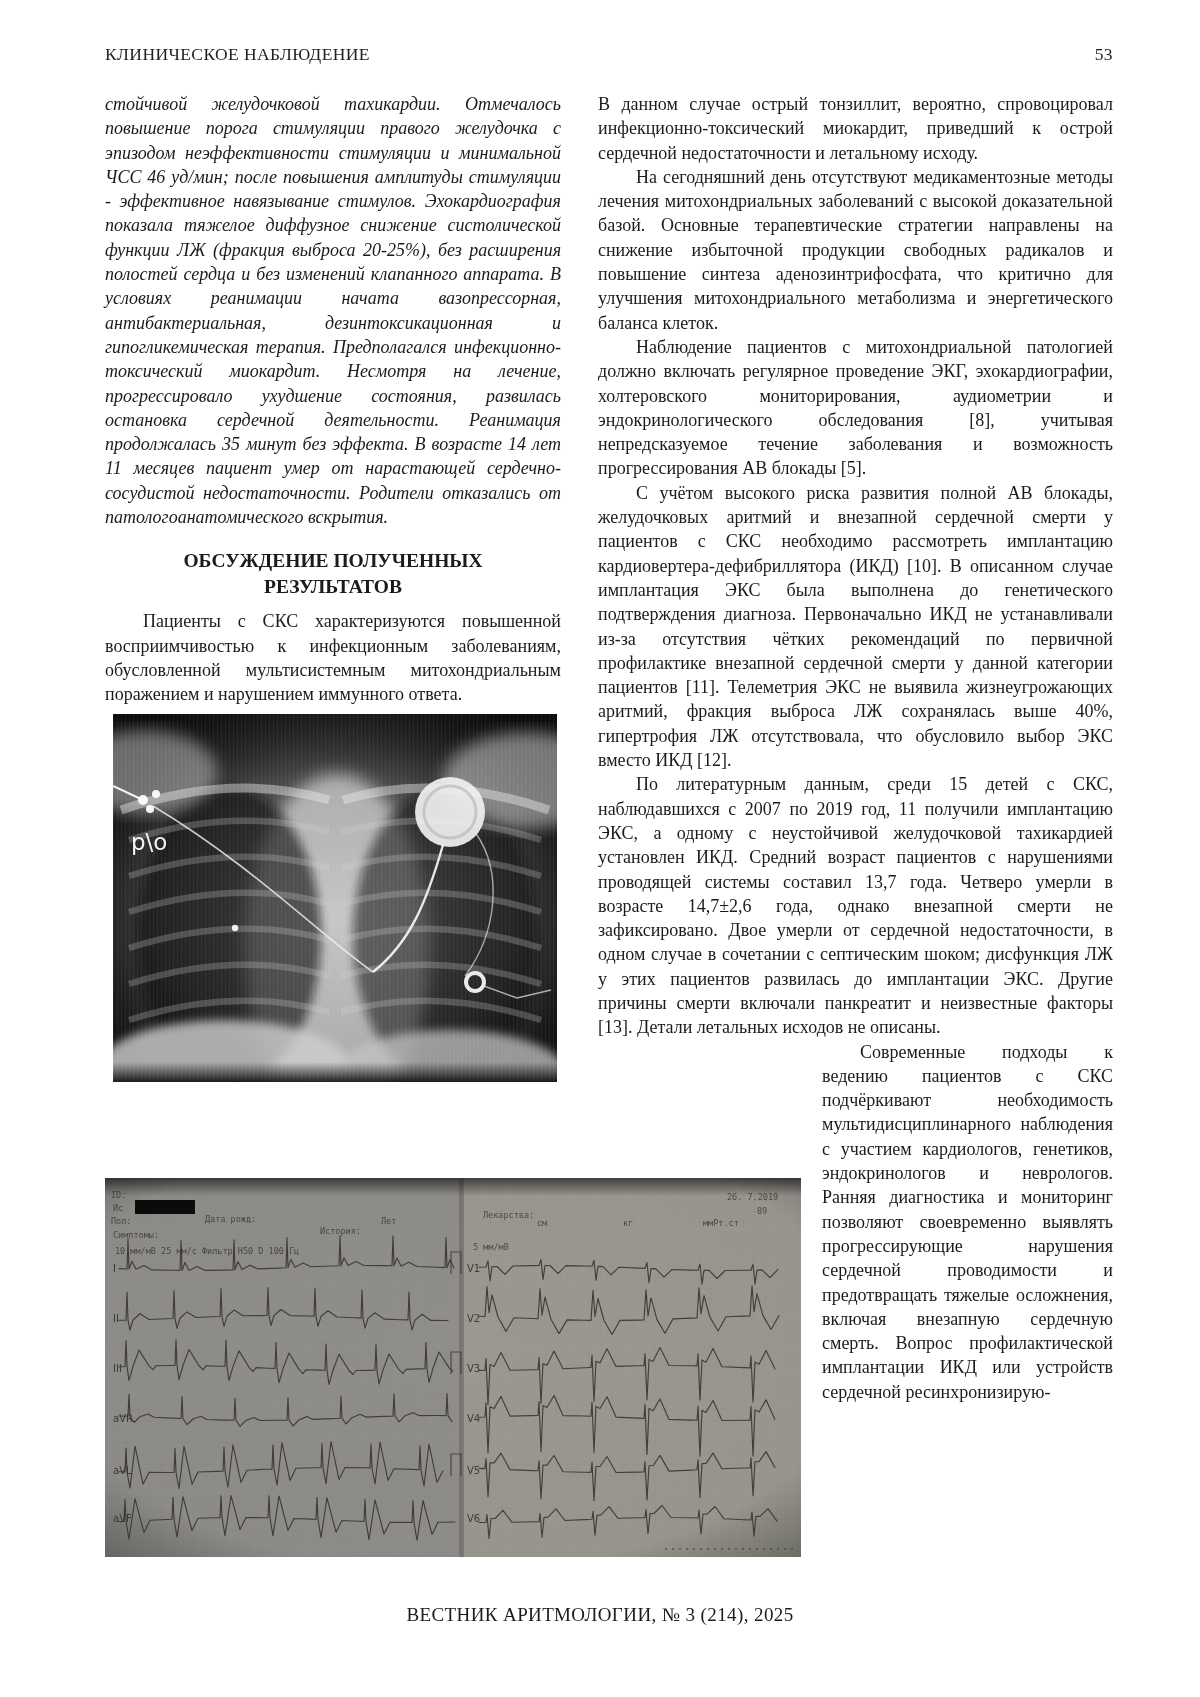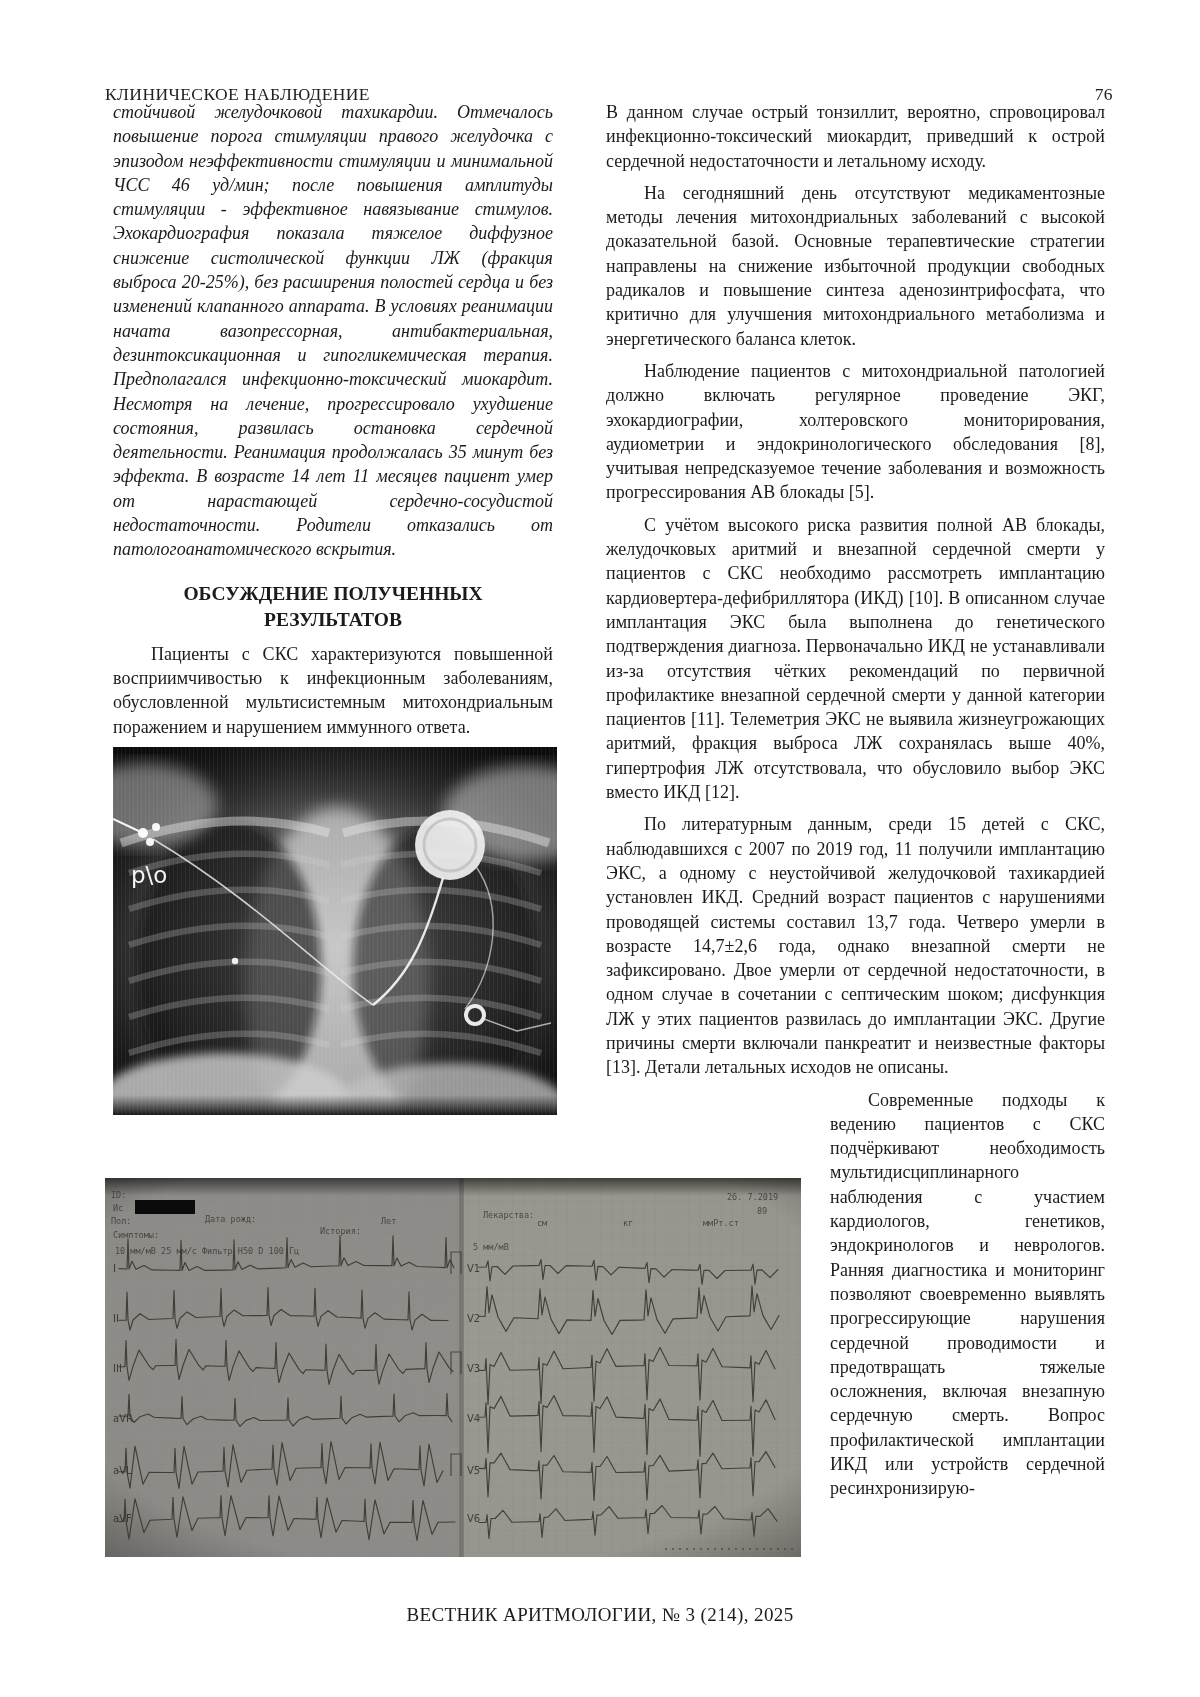--- a/index.html
+++ b/index.html
@@ -1,24 +1,24 @@
 <!DOCTYPE html>
 <html lang="ru"><head>
 <meta charset="utf-8">
 <style>
   html,body{margin:0;padding:0;background:#ffffff;}
   .page{position:relative;width:1200px;height:1697px;background:#fff;overflow:hidden;
         font-family:"Liberation Serif", serif;color:#1b1b1b;}
   
   .running-head{position:absolute;left:105px;top:44px;width:1008px;display:flex;
-        justify-content:space-between;font-size:17.5px;letter-spacing:.4px;color:#1f1f1f;margin-top:40px;}
+        justify-content:space-between;font-size:17.5px;letter-spacing:.4px;color:#1f1f1f;}
   
   .col-left{position:absolute;left:105px;top:92px;width:456px;}
   .col-right{position:absolute;left:598px;top:92px;width:515px;}
-  .col-left p,.col-right p{margin:8px;font-size:18px;line-height:24.3px;text-align:justify;}
+  .col-left p,.col-right p{margin:0;font-size:18px;line-height:24.3px;text-align:justify;}
   .italic-lead{font-style:italic;}
   .indent{text-indent:38px;}
   h2.discussion{font-size:19.5px;line-height:26px;font-weight:bold;text-align:center;
         max-width:345px;margin:19px auto 9px auto;}
   
   .fig2{margin:7px 0 0 8px;width:444px;height:368px;position:relative;background:#000;}
   .fig2 svg{display:block;}
   .scan-stripes{position:absolute;inset:0;pointer-events:none;
         background:repeating-linear-gradient(90deg,rgba(255,255,255,.055) 0 1px,rgba(0,0,0,0) 1px 4px);}
   .fig-caption{margin:8px 0 0 0;font-size:19px;line-height:26px;font-weight:bold;font-style:italic;
@@ -38,21 +38,21 @@
   .ecg-lead{font-family:"DejaVu Sans", sans-serif;font-size:10px;fill:#2e2d29;opacity:.85;}
   .xray-label{font-family:"DejaVu Sans", sans-serif;font-size:23px;fill:#ffffff;opacity:.95;}
 </style>
 </head>
 <body>
 
 <div class="page">
 
   <div class="running-head">
     <span>КЛИНИЧЕСКОЕ НАБЛЮДЕНИЕ</span>
-    <span>76</span>
+    <span>53</span>
   </div>
 
   <div class="col-left">
     <p class="italic-lead">стойчивой желудочковой тахикардии. Отмечалось повышение порога стимуляции правого желудочка с эпизодом неэффективности стимуляции и минимальной ЧСС 46 уд/мин; после повышения амплитуды стимуляции - эффективное навязывание стимулов. Эхокардиография показала тяжелое диффузное снижение систолической функции ЛЖ (фракция выброса 20-25%), без расширения полостей сердца и без изменений клапанного аппарата. В условиях реанимации начата вазопрессорная, антибактериальная, дезинтоксикационная и гипогликемическая терапия. Предполагался инфекционно-токсический миокардит. Несмотря на лечение, прогрессировало ухудшение состояния, развилась остановка сердечной деятельности. Реанимация продолжалась 35 минут без эффекта. В возрасте 14 лет 11 месяцев пациент умер от нарастающей сердечно-сосудистой недостаточности. Родители отказались от патологоанатомического вскрытия.</p>
     <h2 class="discussion">ОБСУЖДЕНИЕ ПОЛУЧЕННЫХ РЕЗУЛЬТАТОВ</h2>
     <p class="indent">Пациенты с СКС характеризуются повышенной восприимчивостью к инфекционным заболеваниям, обусловленной мультисистемным митохондриальным поражением и нарушением иммунного ответа.</p>
 
     <div class="fig2">
       <svg width="444" height="368" viewBox="0 0 444 368">
         <defs>

